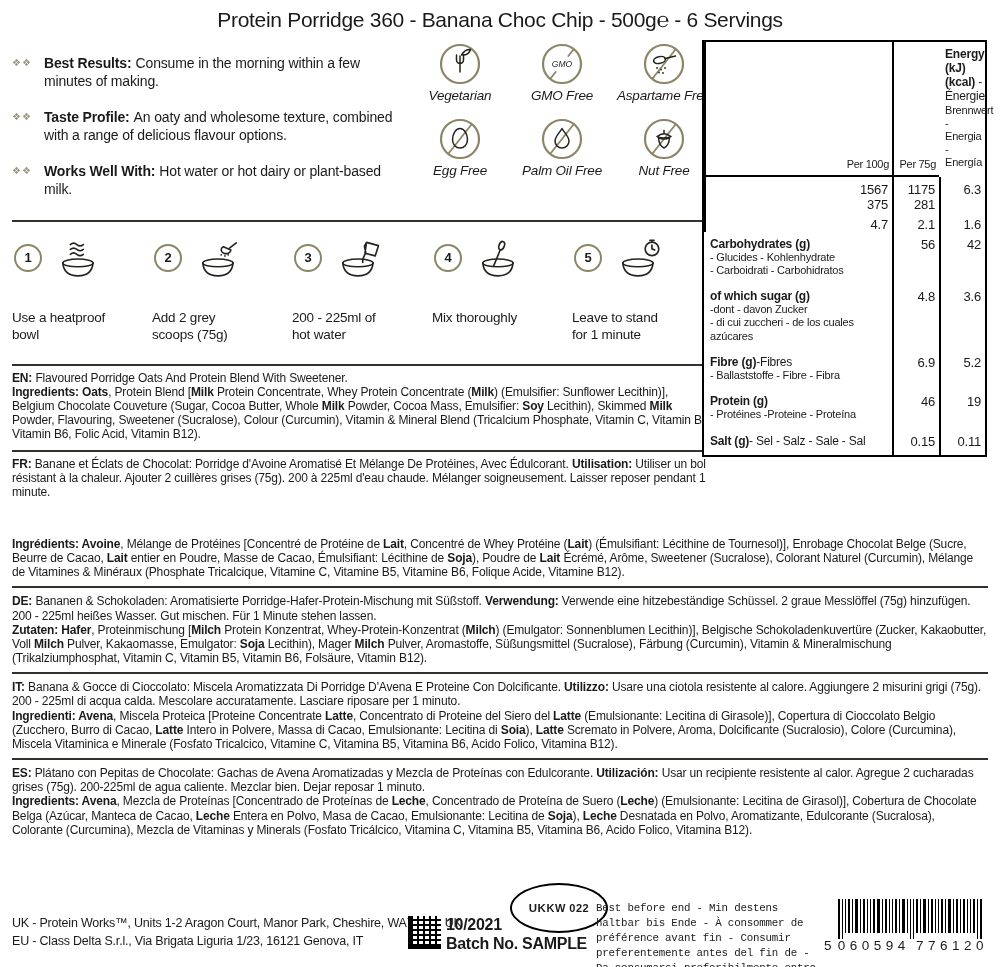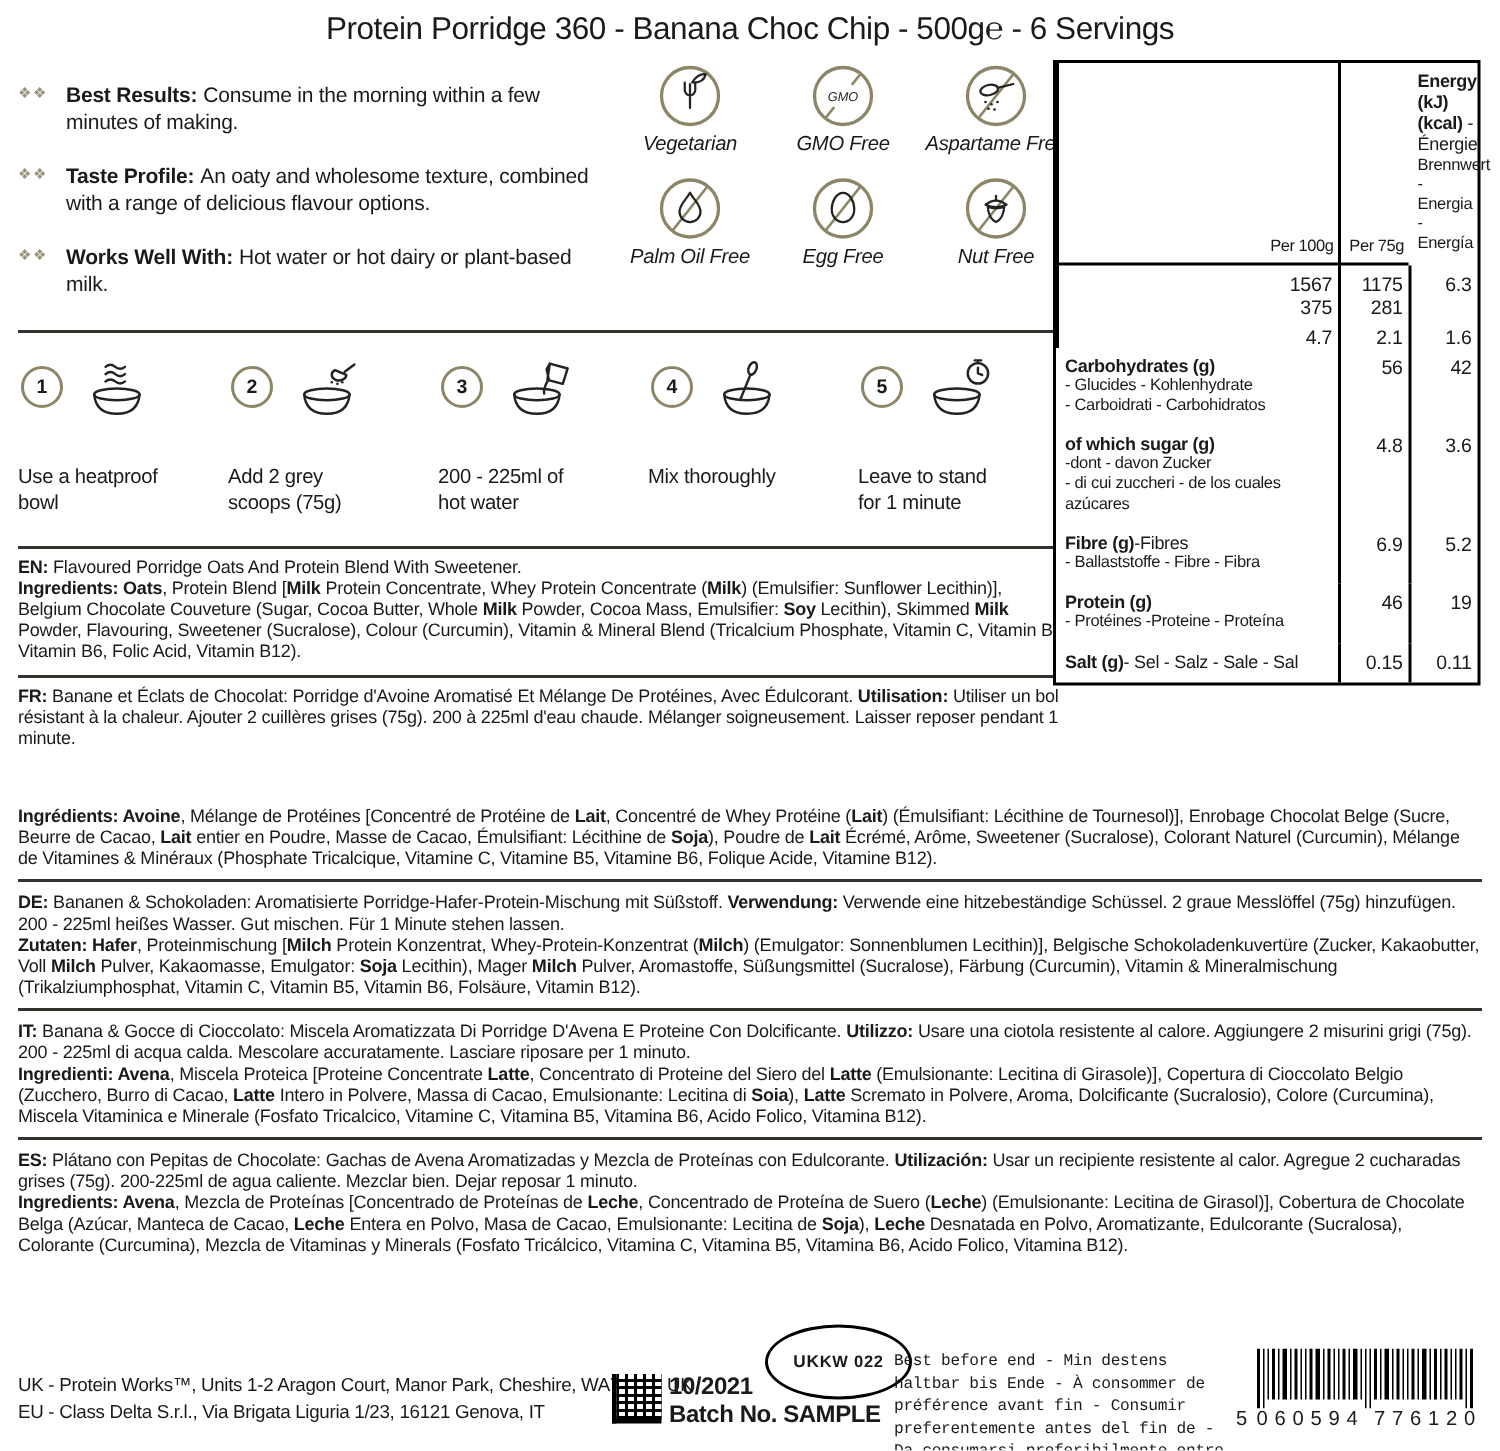--- a/index.html
+++ b/index.html
@@ -208,31 +208,31 @@
               <circle cx="23" cy="26" r="0.9" fill="#24231f"></circle>
                 <circle cx="17" cy="30.5" r="0.9" fill="#24231f"></circle>
               <circle cx="21" cy="31" r="0.9" fill="#24231f"></circle>
             </svg>
             <div class="badge-label">Aspartame Free</div>
           </div>
           <div class="badge">
             <svg width="44" height="44" viewBox="0 0 44 44">
               <circle class="oliv" cx="22" cy="22" r="19" stroke-width="2.2"></circle>
               <line class="oliv" x1="33.5" y1="7.5" x2="10.5" y2="36.5" stroke-width="1.8"></line>
+              <path class="art" d="M22 11.5 C26.5 11.5 29.5 17.5 29.5 22.5 C29.5 27.6 26 31 22 31 C18 31 14.5 27.6 14.5 22.5 C14.5 17.5 17.5 11.5 22 11.5 Z" fill="#fff"></path>
+            </svg>
+            <div class="badge-label">Egg Free</div>
+          </div>
+          <div class="badge">
+            <svg width="44" height="44" viewBox="0 0 44 44">
+              <circle class="oliv" cx="22" cy="22" r="19" stroke-width="2.2"></circle>
+              <line class="oliv" x1="33.5" y1="7.5" x2="10.5" y2="36.5" stroke-width="1.8"></line>
               <path class="art" d="M22 11.5 C24.5 16 29 19.5 29 24 a7 7 0 0 1 -14 0 C15 19.5 19.5 16 22 11.5 Z" fill="#fff"></path>
             </svg>
             <div class="badge-label">Palm Oil Free</div>
-          </div>
-          <div class="badge">
-            <svg width="44" height="44" viewBox="0 0 44 44">
-              <circle class="oliv" cx="22" cy="22" r="19" stroke-width="2.2"></circle>
-              <line class="oliv" x1="33.5" y1="7.5" x2="10.5" y2="36.5" stroke-width="1.8"></line>
-              <path class="art" d="M22 11.5 C26.5 11.5 29.5 17.5 29.5 22.5 C29.5 27.6 26 31 22 31 C18 31 14.5 27.6 14.5 22.5 C14.5 17.5 17.5 11.5 22 11.5 Z" fill="#fff"></path>
-            </svg>
-            <div class="badge-label">Egg Free</div>
           </div>
           <div class="badge">
             <svg width="44" height="44" viewBox="0 0 44 44">
               <circle class="oliv" cx="22" cy="22" r="19" stroke-width="2.2"></circle>
               <line class="oliv" x1="33.5" y1="7.5" x2="10.5" y2="36.5" stroke-width="1.8"></line>
               <path class="art" d="M22 13.5 v3"></path>
               <path class="art" d="M15 19.5 q7 -5.5 14 0 q-7 3.2 -14 0 z" fill="#fff"></path>
               <path class="art" d="M16.5 20.8 q5.5 2.3 11 0 q-0.5 7.8 -5.5 10.2 q-5 -2.4 -5.5 -10.2 z" fill="#fff"></path>
             </svg>
             <div class="badge-label">Nut Free</div>

